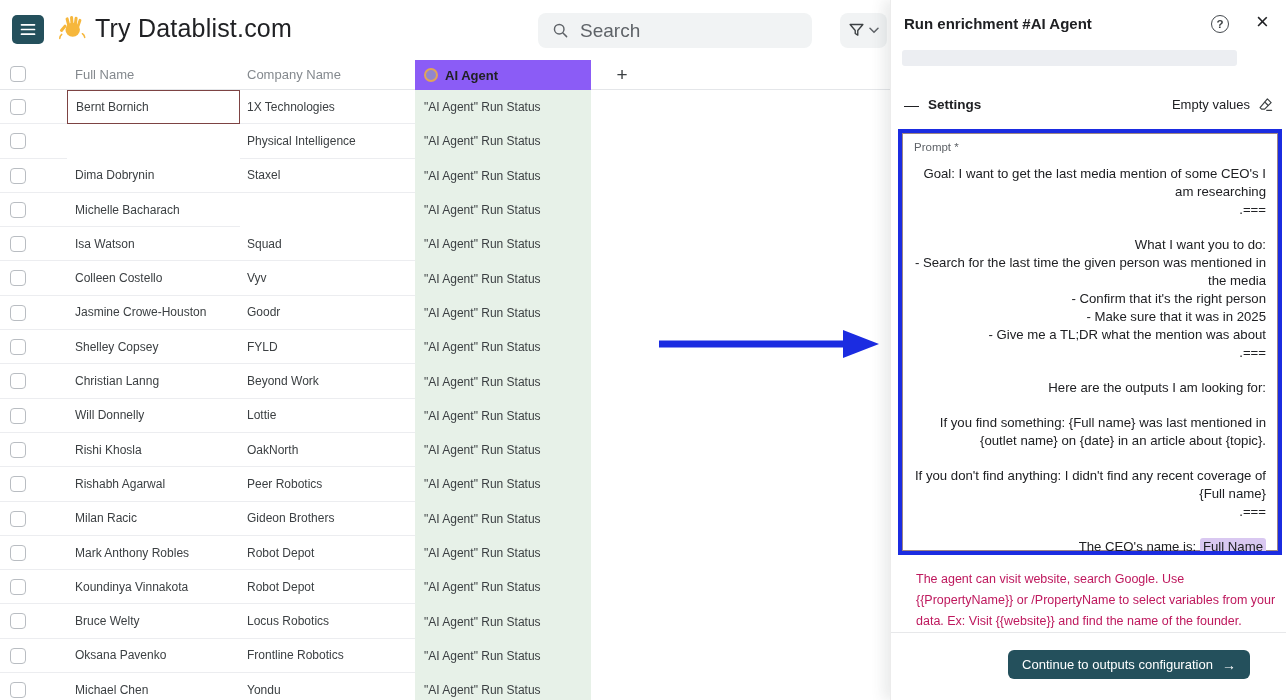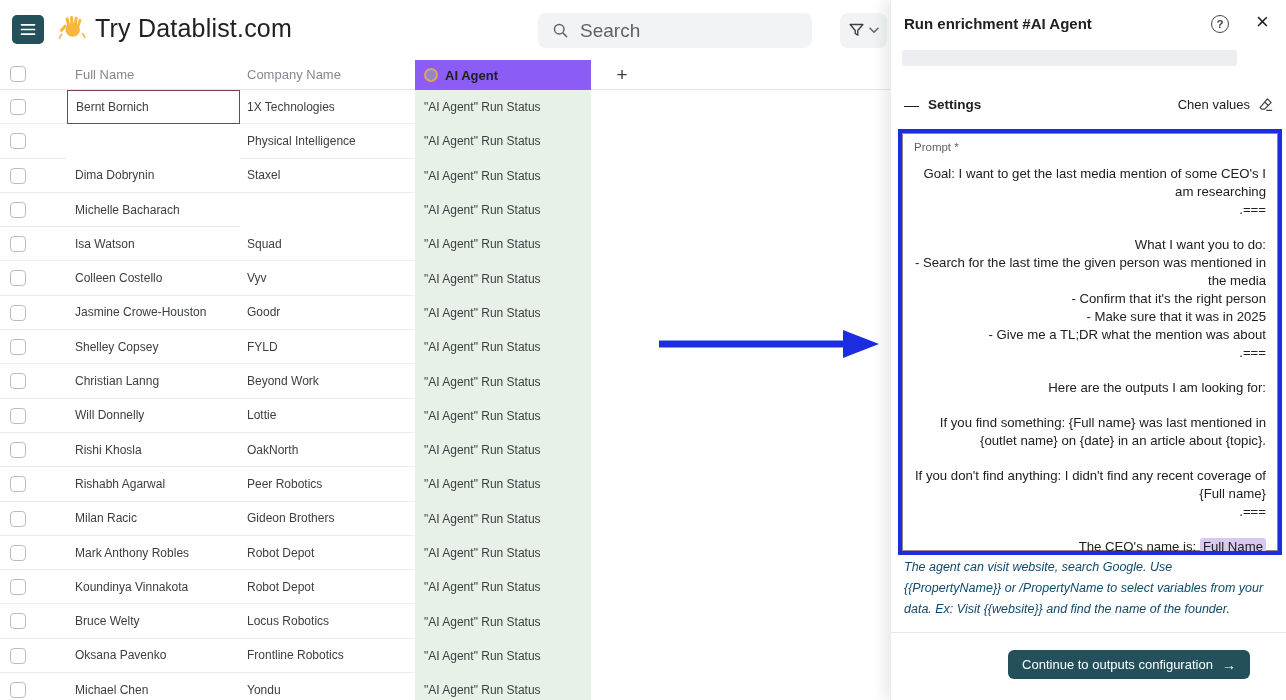--- a/index.html
+++ b/index.html
@@ -88,22 +88,22 @@
 
   .prompt-box { position:absolute; left:7px; top:129px; width:384px; height:426px;
     border:4px solid #1b2ce1; background:#fff; padding:8px 12px 6px;
     overflow:hidden; box-shadow:inset 0 0 0 1px #9c8484; cursor:text; }
   .prompt-label { font-size:11.5px; color:#5f6368; margin-bottom:7px; }
   .prompt-text p { margin:12px 0 17px; font-size:13.2px; line-height:18px;
     color:#202124; white-space:pre-wrap;text-align:right; }
   .prompt-text p:last-child { margin-bottom:0; }
   .var-chip { background:#d9c8f1; border-radius:3px; padding:1px 3px; }
 
-  .help { position:absolute; left:13px; top:557px; width:368px; margin:0;
-    font-size:12.5px; line-height:21px; color:#0c4a6e;font-style:italic; }
+  .help { position:absolute; left:13px; top:557px; width:368px; margin:12px;
+    font-size:12.5px; line-height:21px; color:#be185d; }
   .divider { position:absolute; left:0; top:632px; width:396px; height:1px;
     background:#e7e8ea; }
   .footer { position:absolute; left:0; top:633px; width:396px; height:67px;
     display:flex; justify-content:center; background:#fff;margin-left:40px; }
   .continue { margin-top:17px; height:29px; background:#24505c; color:#fff;
     border:none; border-radius:6px; font-size:13px; padding:0 14px;
     display:flex; align-items:center; gap:9px; cursor:pointer;
     font-family:"Liberation Sans", sans-serif; }
   .continue .arr { font-size:14px; }
 </style>
@@ -339,21 +339,21 @@
 <aside class="panel">
   <h2 class="panel-title">Run enrichment #AI Agent</h2>
   <span class="qmark">?</span>
   <button class="close">×</button>
 
   <div class="gray-bar"></div>
 
   <div class="settings-row">
     <span class="collapse">—</span>
     <span class="settings-label">Settings</span>
-    <span class="empty-values">Chen values</span>
+    <span class="empty-values">Empty values</span>
     <svg class="eraser" width="17" height="17" viewBox="0 0 20 20">
         <path d="M12.2 3.4l4.4 4.4-7.6 7.6H5.4l-1.8-1.8 8.6-10.2z" fill="none" stroke="#3c4043" stroke-width="1.4" stroke-linejoin="round"></path>
         <line x1="9" y1="7" x2="13.2" y2="11.2" stroke="#3c4043" stroke-width="1.4"></line>
         <line x1="11.4" y1="16.8" x2="17.2" y2="16.8" stroke="#3c4043" stroke-width="1.4" stroke-linecap="round"></line>
       </svg>
   </div>
 
   <div class="prompt-box">
     <div class="prompt-label">Prompt *</div>
     <div class="prompt-text" id="prompt-text">

